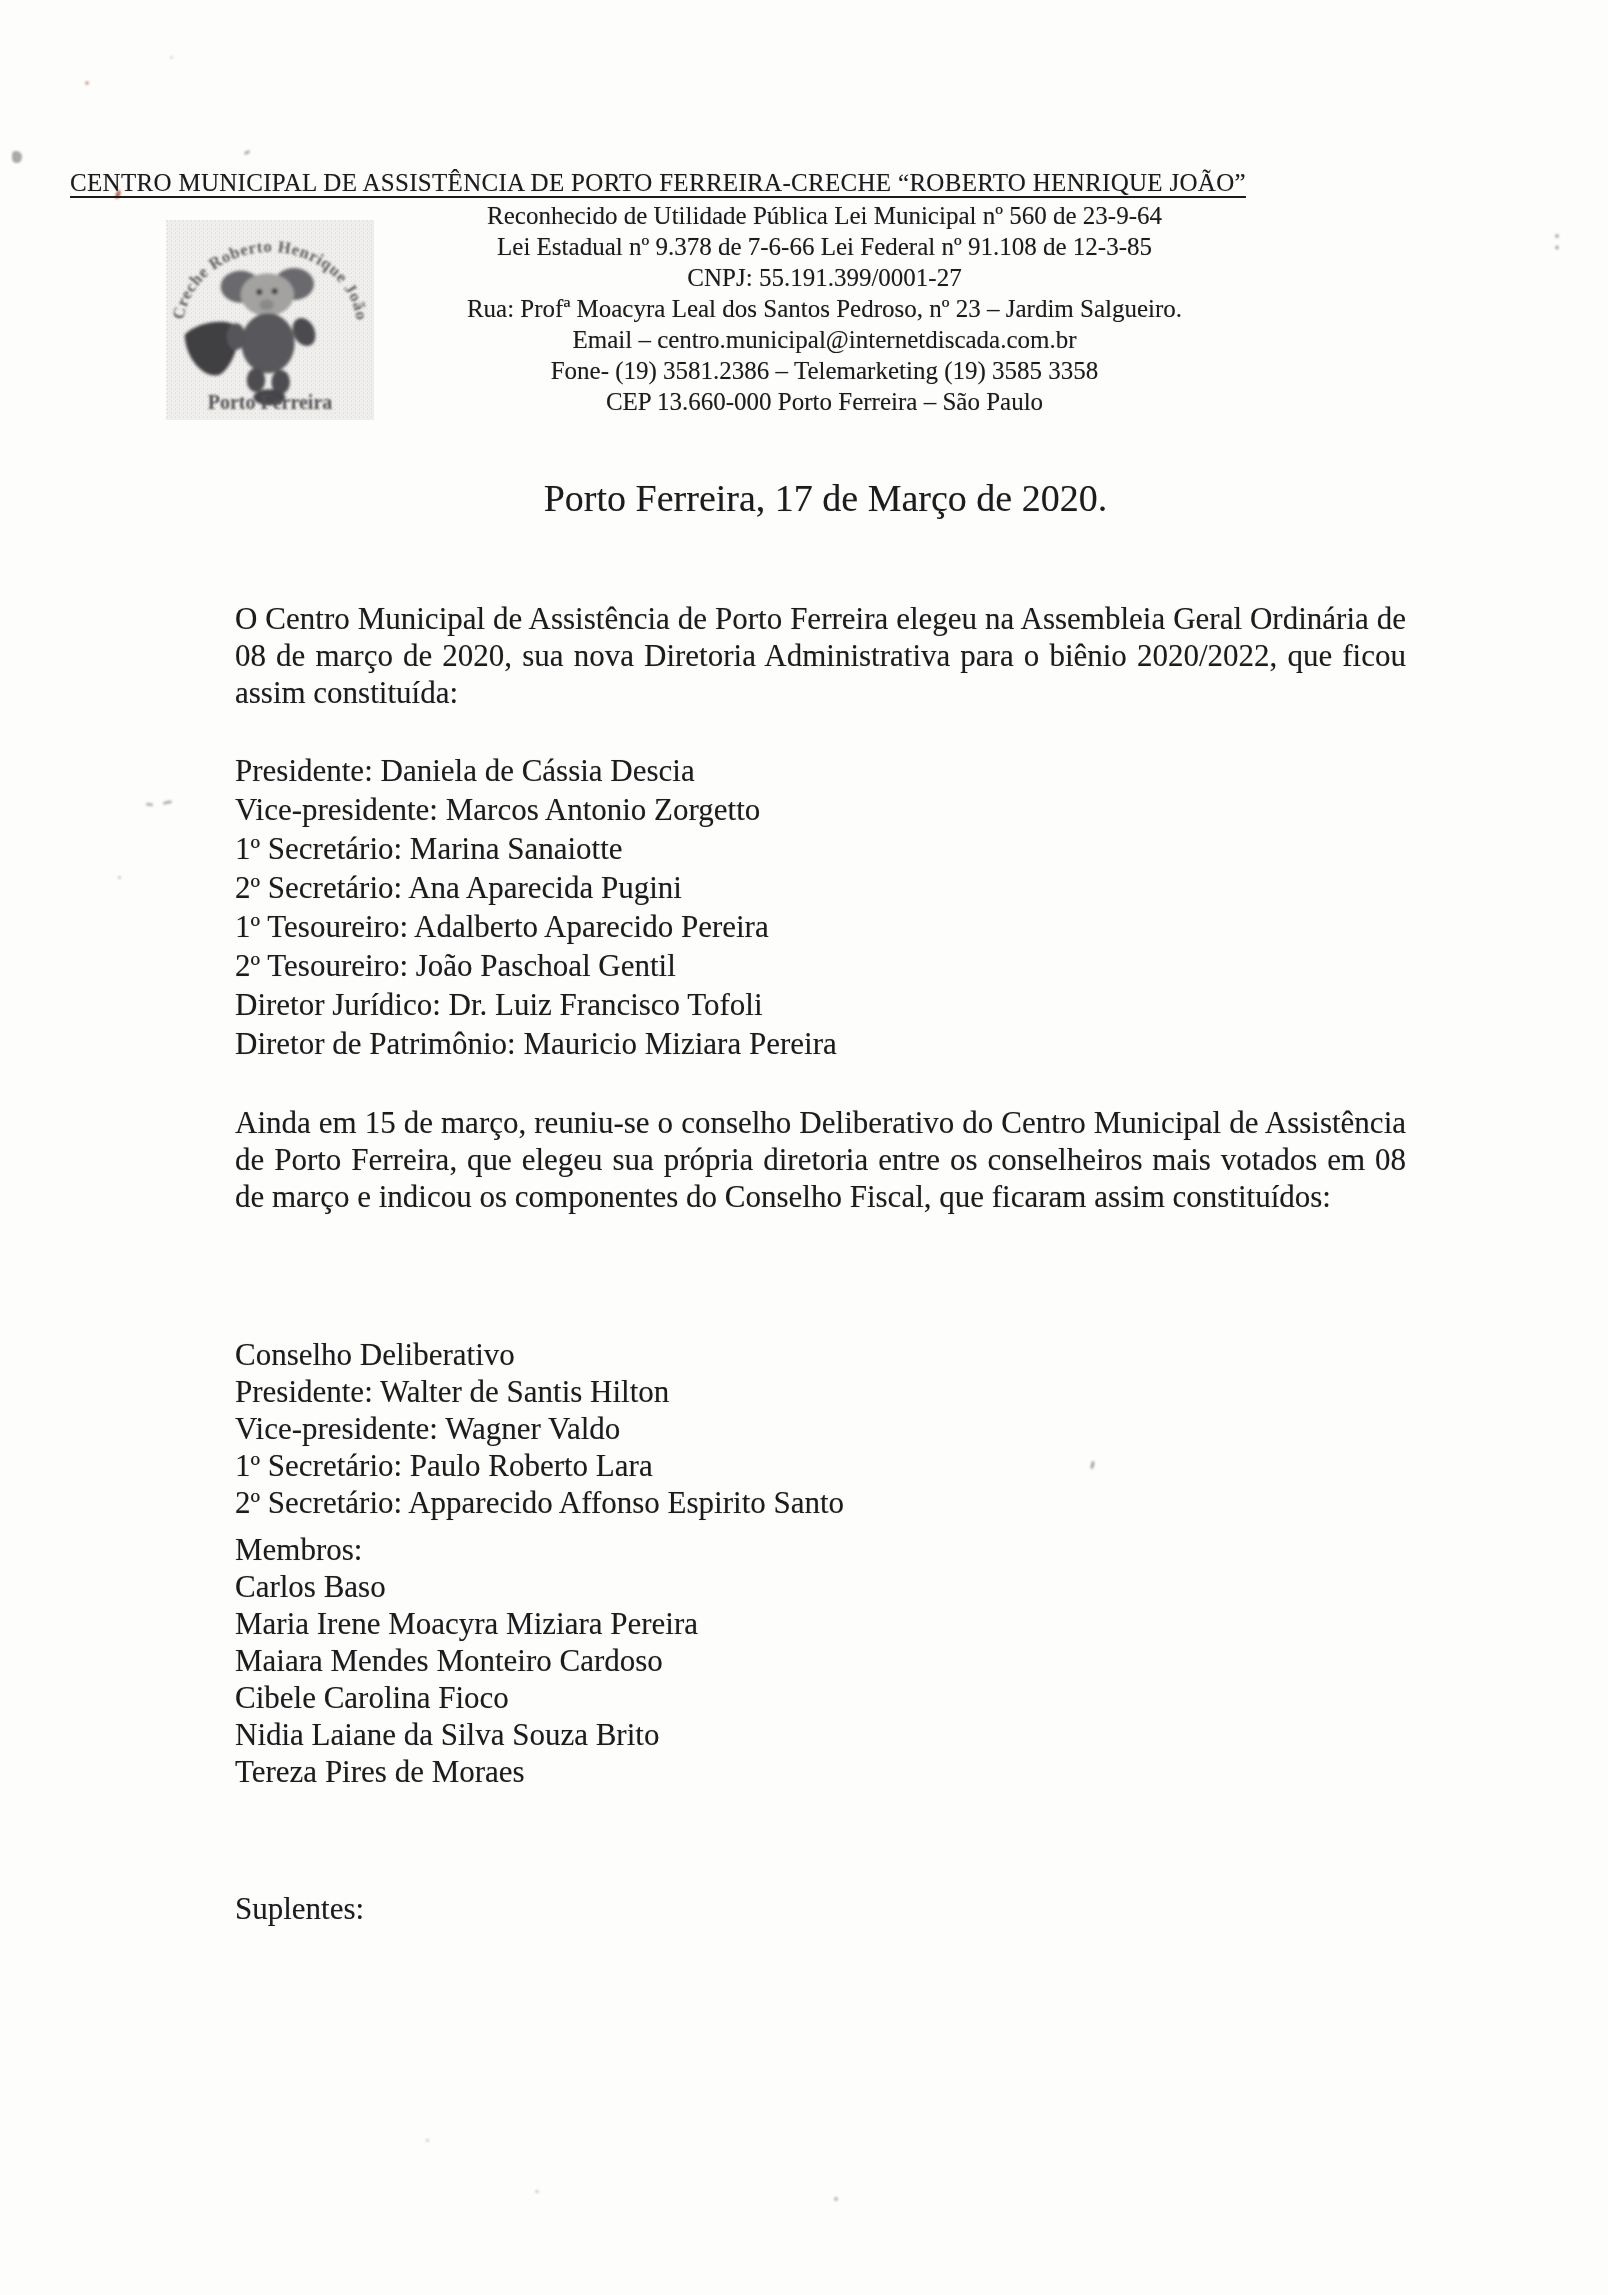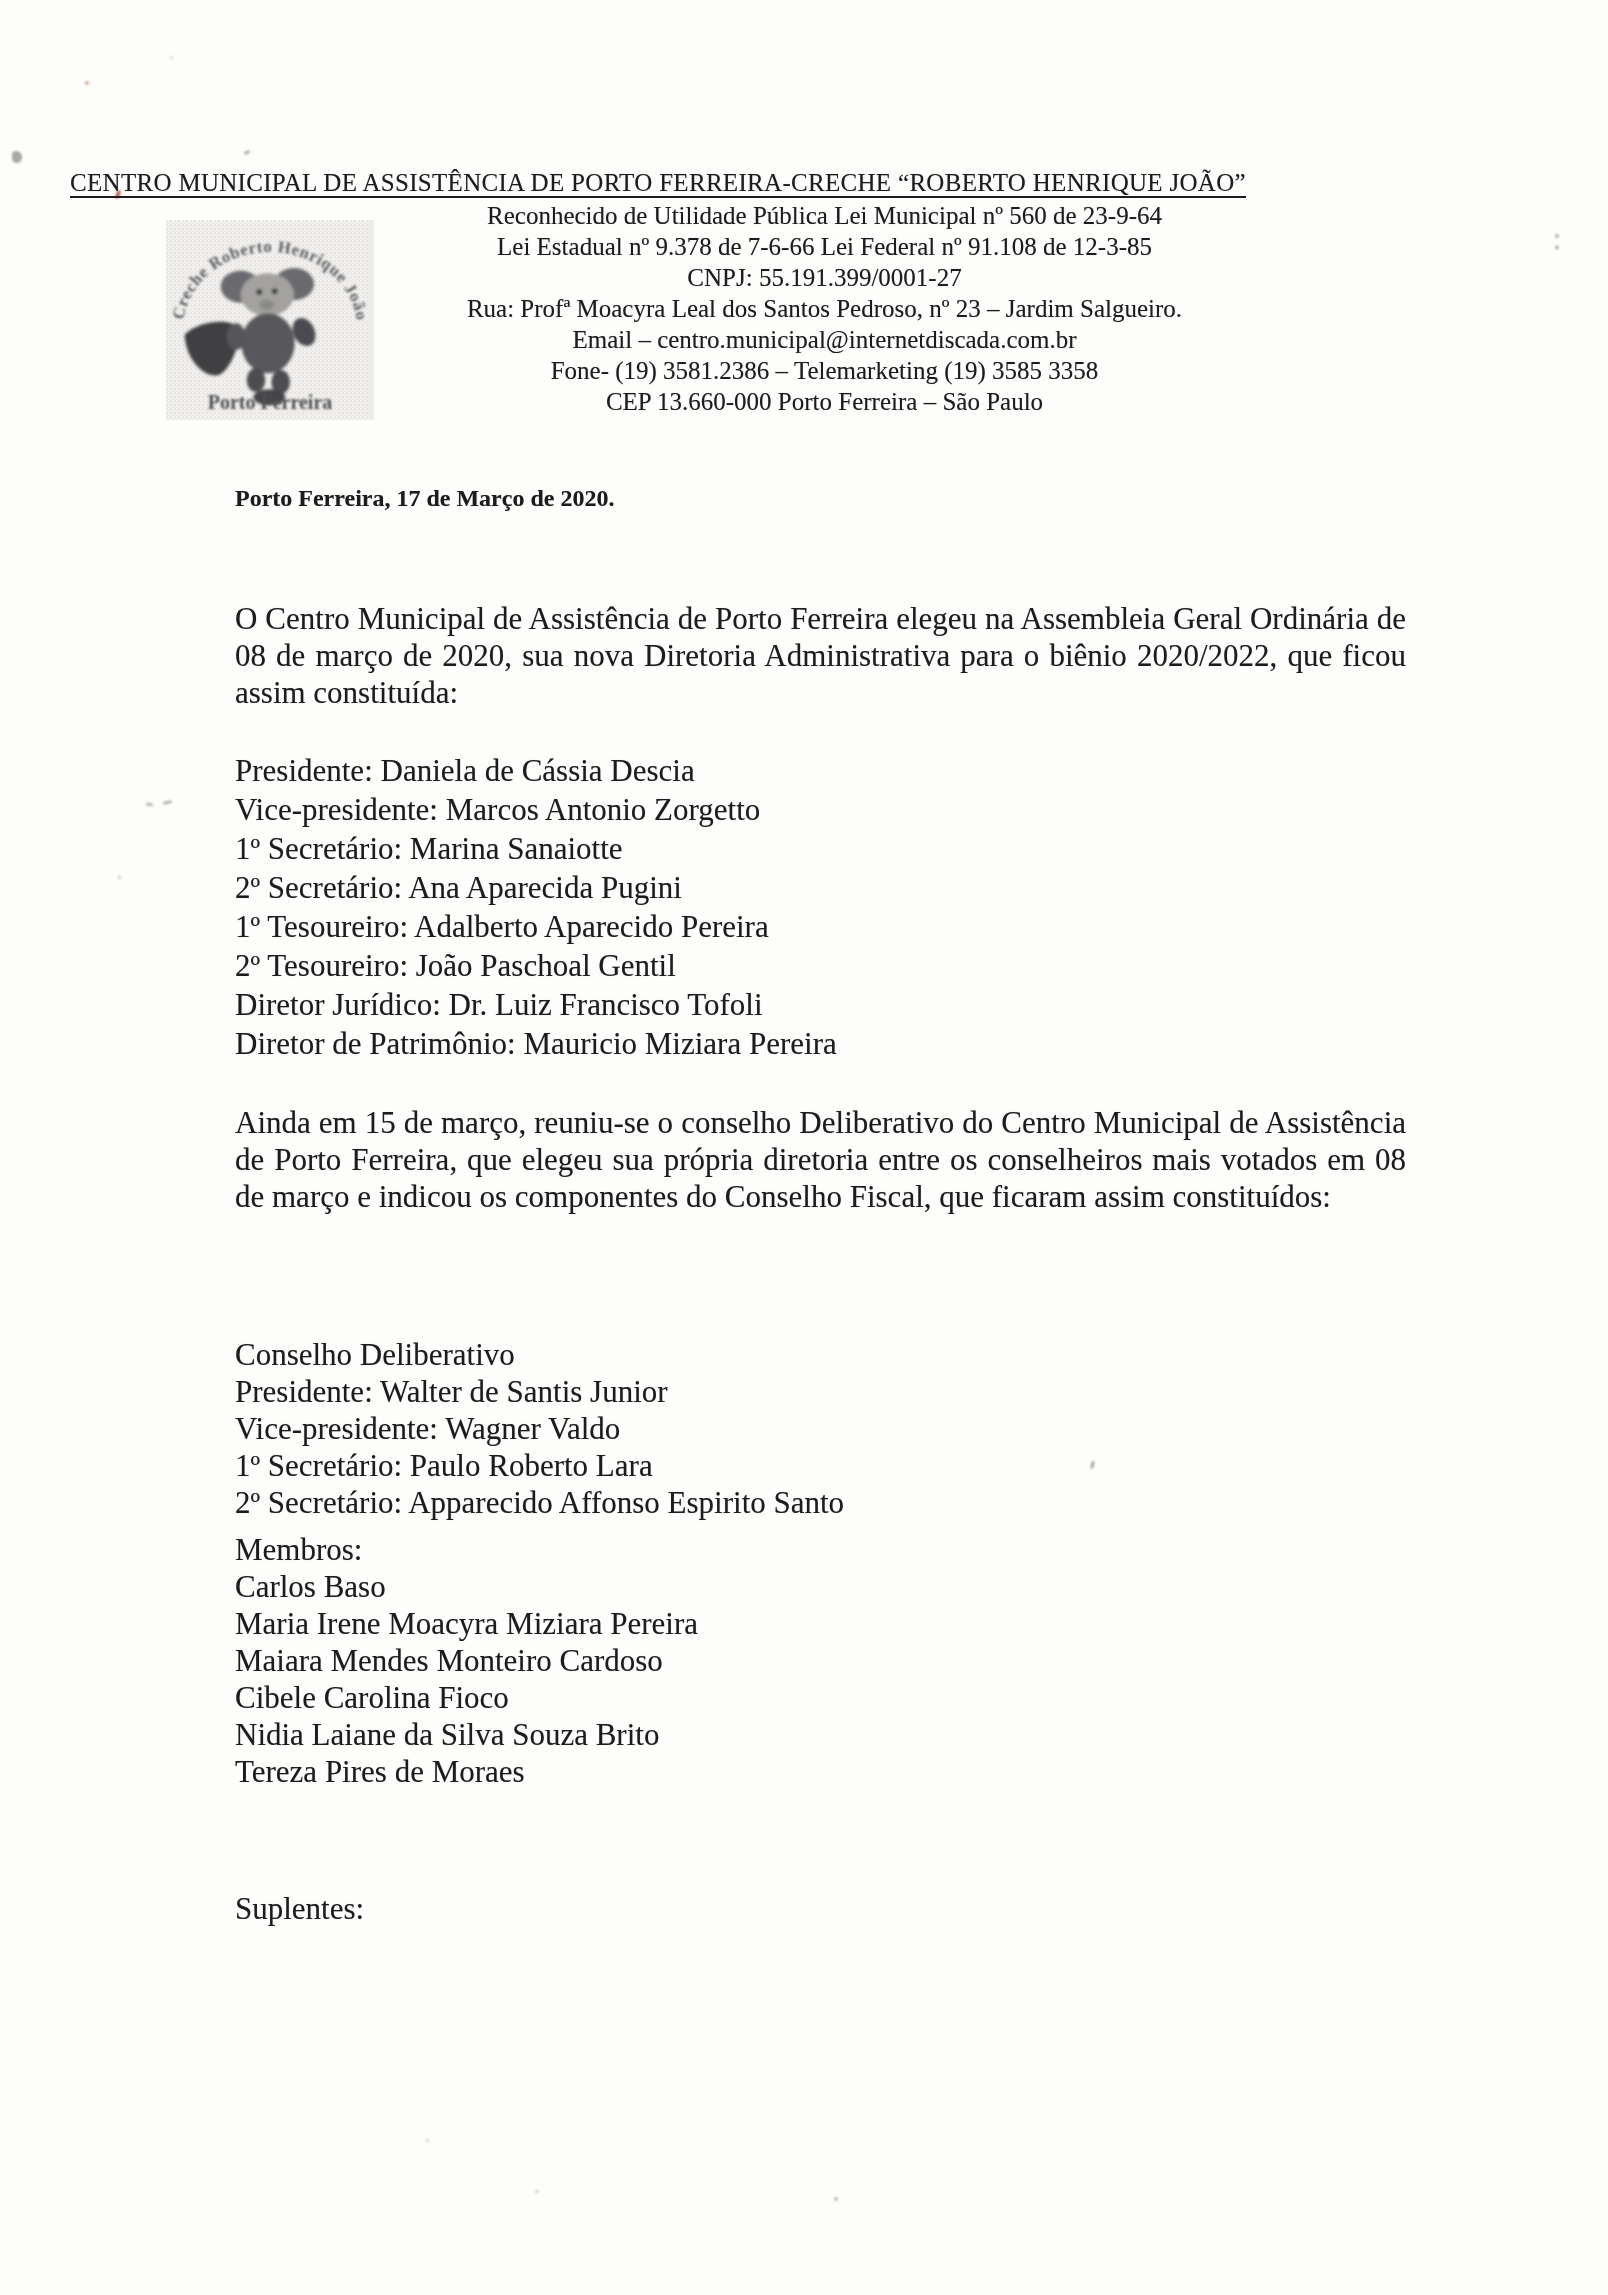--- a/index.html
+++ b/index.html
@@ -27,24 +27,23 @@
     position:absolute; top:200px; left:20px; width:1609px;
     text-align:center;
     font-size:25px; line-height:31px;
   }
   .letterhead-lines .line{height:31px;}
 
   .logo{position:absolute; left:166px; top:220px; width:208px; height:200px;}
 
   .date-line{
     position:absolute; top:480px; left:235px; width:1181px;
-    text-align:left;
-    font-size:24px; line-height:37px;
+    text-align:center;
+    font-size:38px; line-height:37px;
     white-space:nowrap;
-    font-weight:bold;
   }
 
   .para{
     position:absolute; left:235px; width:1171px;
     font-size:31px; line-height:37px;
     text-align:justify;
     margin:0;
   }
   #para1{top:600px;}
   #para2{top:1104px;}
@@ -160,21 +159,21 @@
       <div class="line">2º Tesoureiro: João Paschoal Gentil</div>
       <div class="line">Diretor Jurídico: Dr. Luiz Francisco Tofoli</div>
       <div class="line">Diretor de Patrimônio: Mauricio Miziara Pereira</div>
     </div>
 
   <p id="para2" class="para txt">Ainda em 15 de março, reuniu-se o conselho Deliberativo do Centro Municipal de Assistência de Porto Ferreira, que elegeu sua própria diretoria entre os conselheiros mais votados em 08 de março e indicou os componentes do Conselho Fiscal, que ficaram assim constituídos:</p>
 
   <div id="conselho" class="block txt">
     <div class="line">Conselho Deliberativo</div>
     <div>
-        <div class="line">Presidente: Walter de Santis Junior</div>
+        <div class="line">Presidente: Walter de Santis Hilton</div>
         <div class="line">Vice-presidente: Wagner Valdo</div>
         <div class="line">1º Secretário: Paulo Roberto Lara</div>
         <div class="line">2º Secretário: Apparecido Affonso Espirito Santo</div>
       </div>
   </div>
 
   <div id="membros" class="block txt">
     <div class="line">Membros:</div>
     <div>
         <div class="line">Carlos Baso</div>

